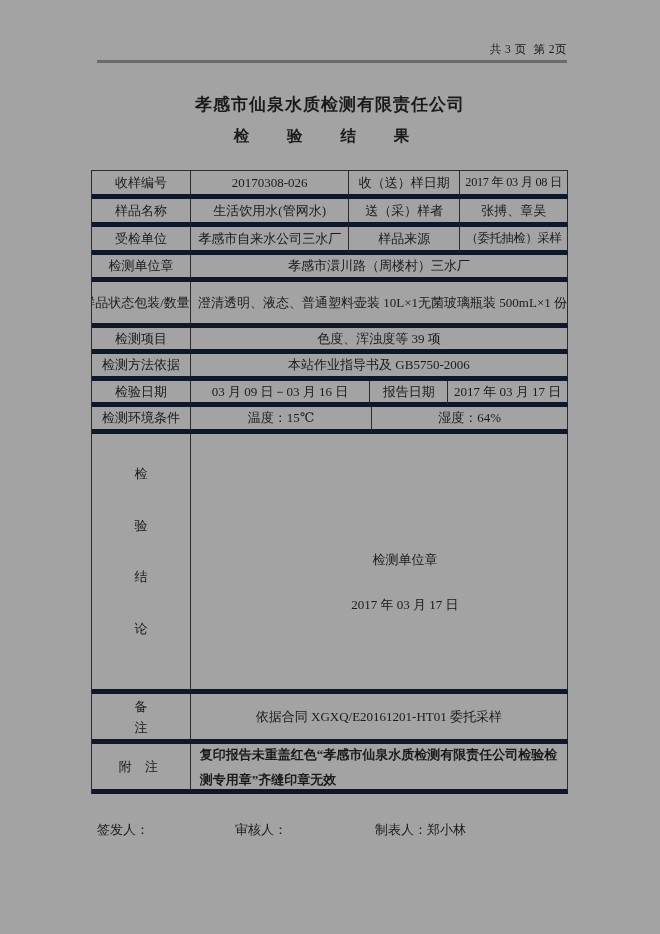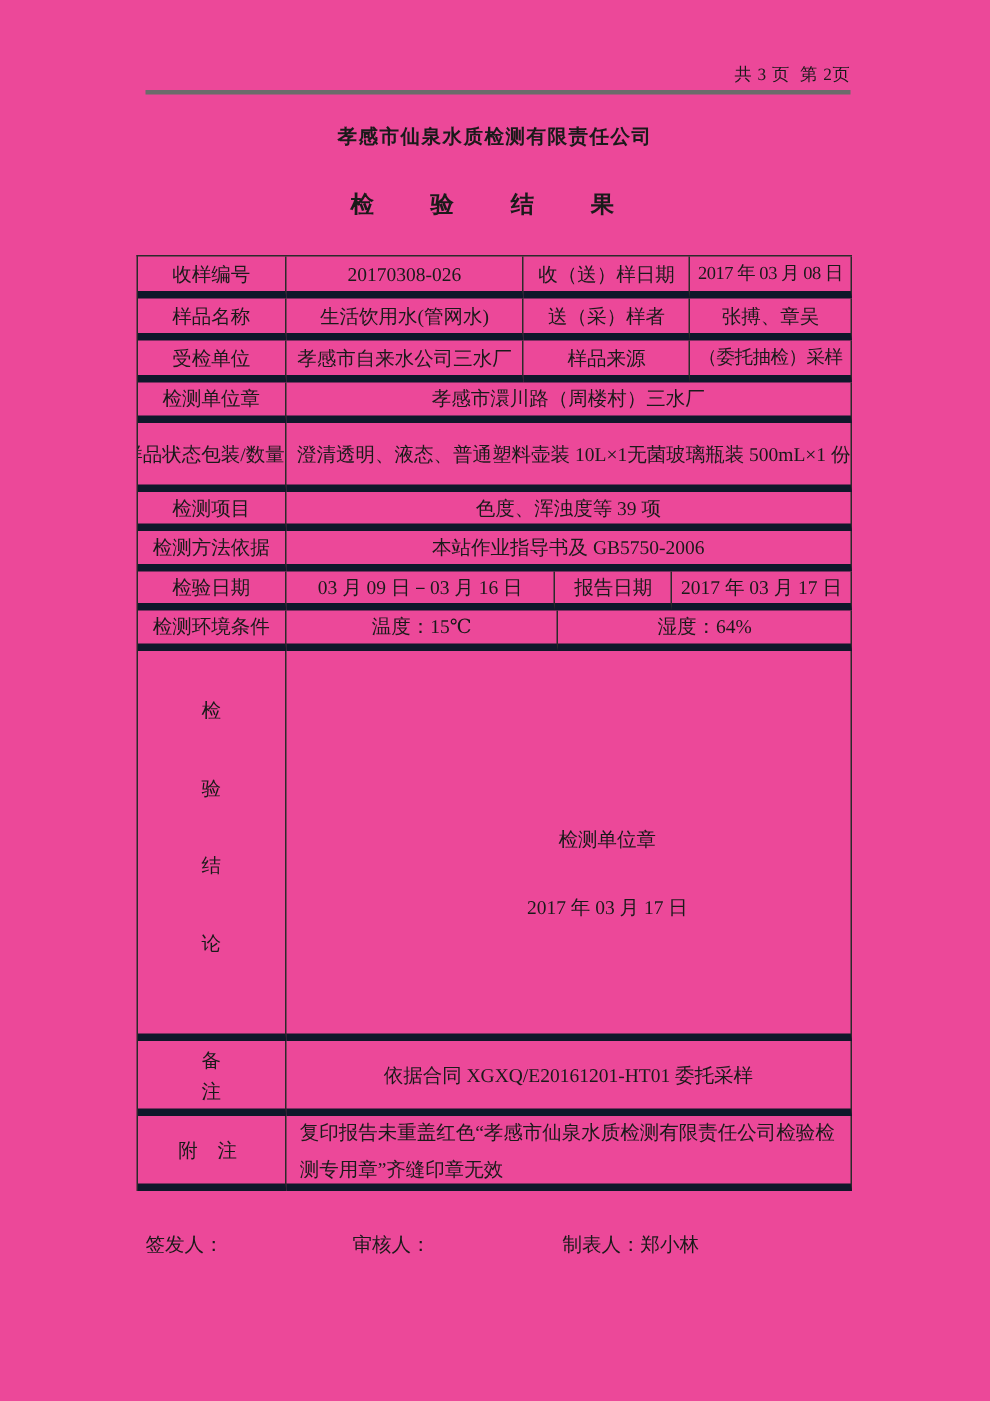--- a/index.html
+++ b/index.html
@@ -2,21 +2,21 @@
 <html><head>
 <meta charset="utf-8">
 <style>
   * { margin: 0; padding: 0; box-sizing: border-box; }
   html, body { background: #e8e8e8; }
   .page {
     position: relative;
     width: 660px;
     height: 934px;
     margin: 0 auto;
-    background: #ec4899;
+    background: #a3a3a3;
     font-family: "Liberation Serif", "DejaVu Serif", serif;
     color: #1a1a1a;
     overflow: hidden;
   }
   .pagination {
     position: absolute;
     top: 42px;
     right: 93px;
     font-size: 11.5px;
     letter-spacing: 0.5px;
@@ -25,25 +25,25 @@
   .header-rule {
     position: absolute;
     top: 60px;
     left: 97px;
     width: 470px;
     height: 2.5px;
     background: #6b6b6b;
   }
   .company-title {
     position: absolute;
-    top: 82px;
+    top: 93px;
     left: 0;
     width: 100%;
     text-align: center;
-    font-size: 13px;
+    font-size: 17px;
     font-weight: bold;
     letter-spacing: 1px;
   }
   .doc-title {
     position: absolute;
     top: 126px;
     left: 0;
     width: 100%;
     text-align: center;
     font-size: 15.5px;
@@ -103,20 +103,21 @@
     gap: 27px;
   }
   .remark-label { flex-direction: column; justify-content: center; line-height: 21px; }
   .note-label { letter-spacing: 5px; white-space: pre; }
   .note-body {
     justify-content: flex-start;
     text-align: left;
     white-space: normal;
     padding: 0 4px 0 9px;
     line-height: 25px;
+    font-weight: bold;
   }
   .footer {
     position: absolute;
     top: 821px;
     left: 97px;
     display: flex;
     font-size: 13px;
   }
   .footer .slot1 { width: 138px; }
   .footer .slot2 { width: 140px; }

